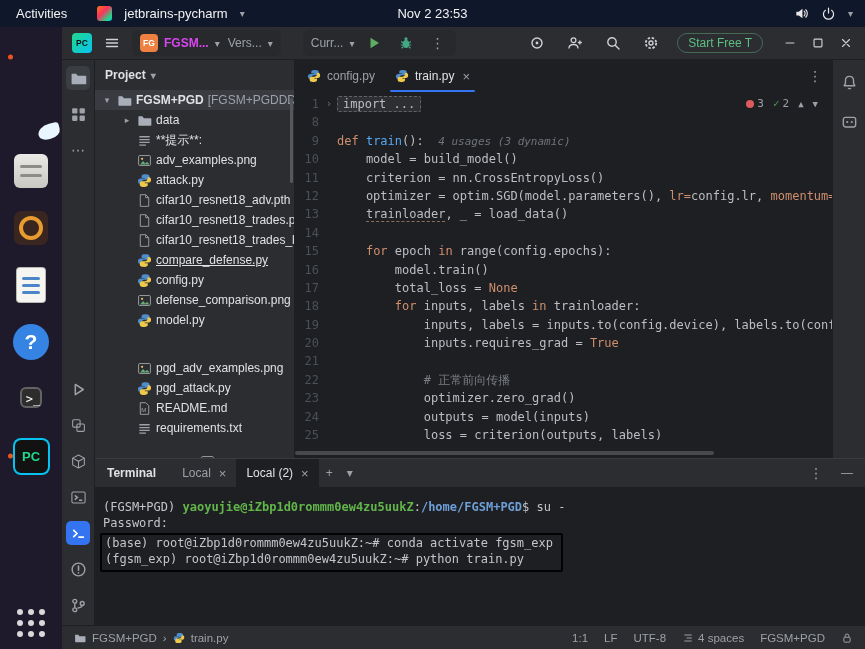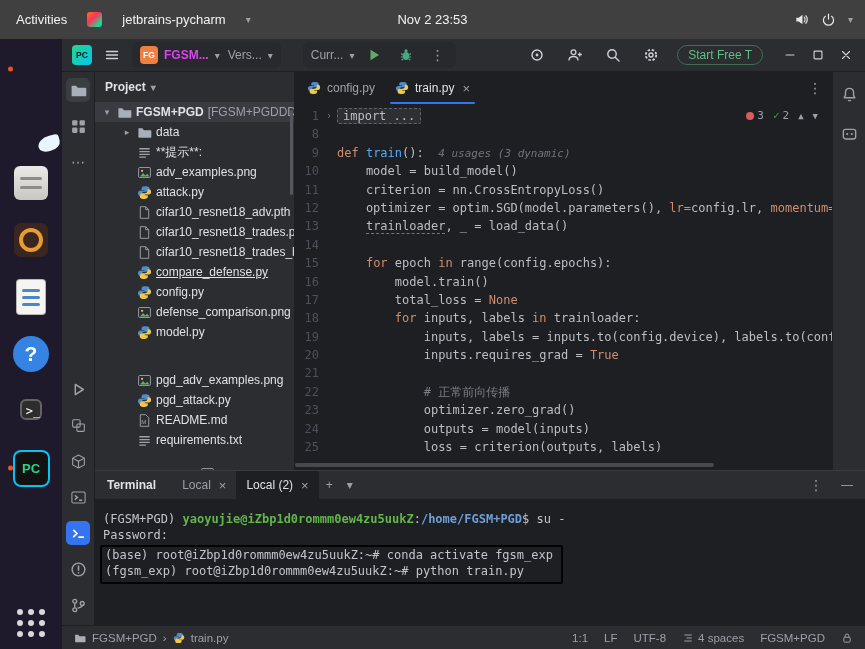--- a/index.html
+++ b/index.html
@@ -1,23 +1,23 @@
 <!DOCTYPE html>
 <html><head>
 <meta charset="utf-8">
 <style>
 *{margin:0;padding:0;box-sizing:border-box}
 html,body{width:865px;height:649px;overflow:hidden;background:#000}
 body{font-family:"Liberation Sans",sans-serif;font-size:12px;color:#dfe1e5}
 .screen{width:865px;height:649px;display:flex;flex-direction:column}
 
 
-.topbar{flex:0 0 26px;background:#404040;display:flex;align-items:center;position:relative;font-size:13px;color:#f2f2f2;padding:10px 12px}
+.topbar{flex:0 0 26px;background:#0f172a;display:flex;align-items:center;position:relative;font-size:13px;color:#f2f2f2;padding:4px 12px}
 .tb-activities{padding:2px 4px}
-.tb-app{display:flex;align-items:center;gap:20px;margin-left:16px}
+.tb-app{display:flex;align-items:center;gap:12px;margin-left:26px}
 .tb-appicon{width:15px;height:15px;border-radius:3px;background:linear-gradient(135deg,#f97a12,#fe315d 40%,#21d789 80%,#07c3f2)}
 .tb-clock{position:absolute;left:50%;transform:translateX(-50%)}
 .tb-right{margin-left:auto;display:flex;align-items:center;gap:12px}
 .tb-right svg{width:15px;height:15px;display:block}
 
 
 .main{flex:1;display:flex;min-height:0}
 
 
 .dock{flex:0 0 62px;background:#1e1a2b;display:flex;flex-direction:column;align-items:center;padding-top:8px;gap:13px}

